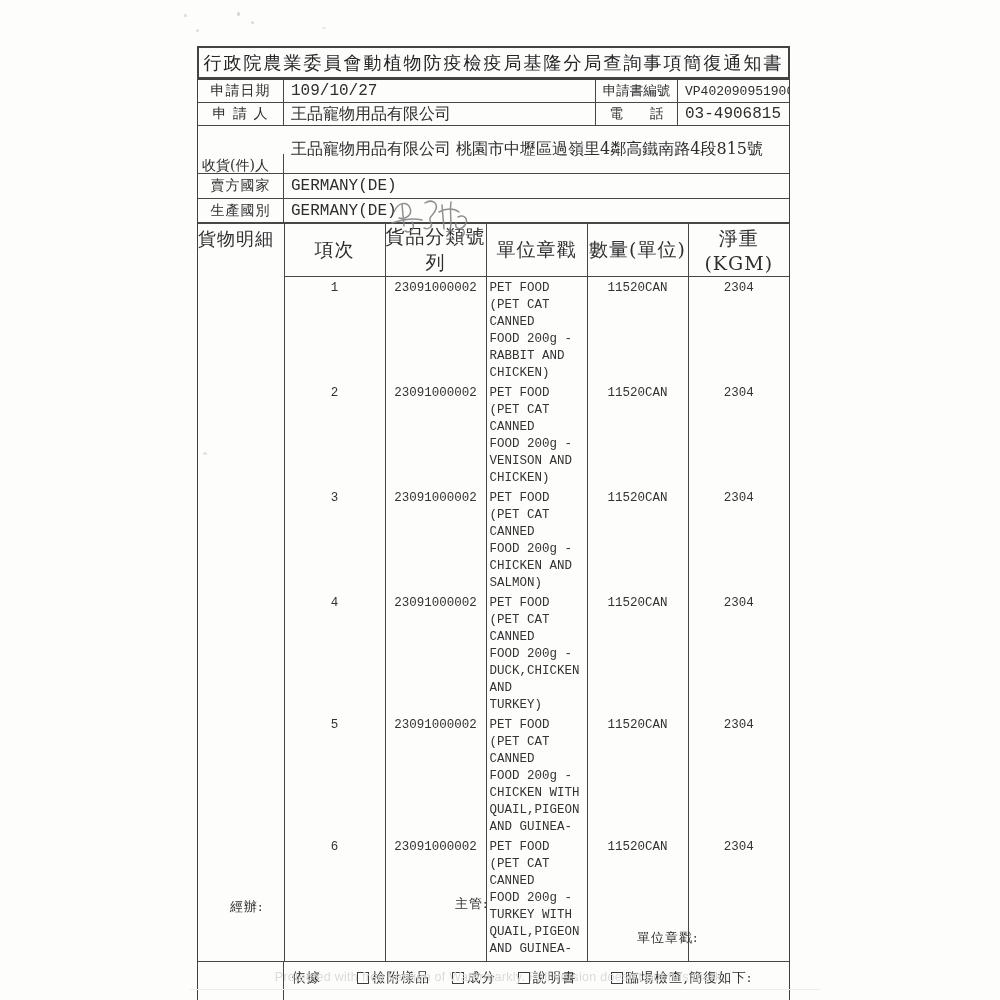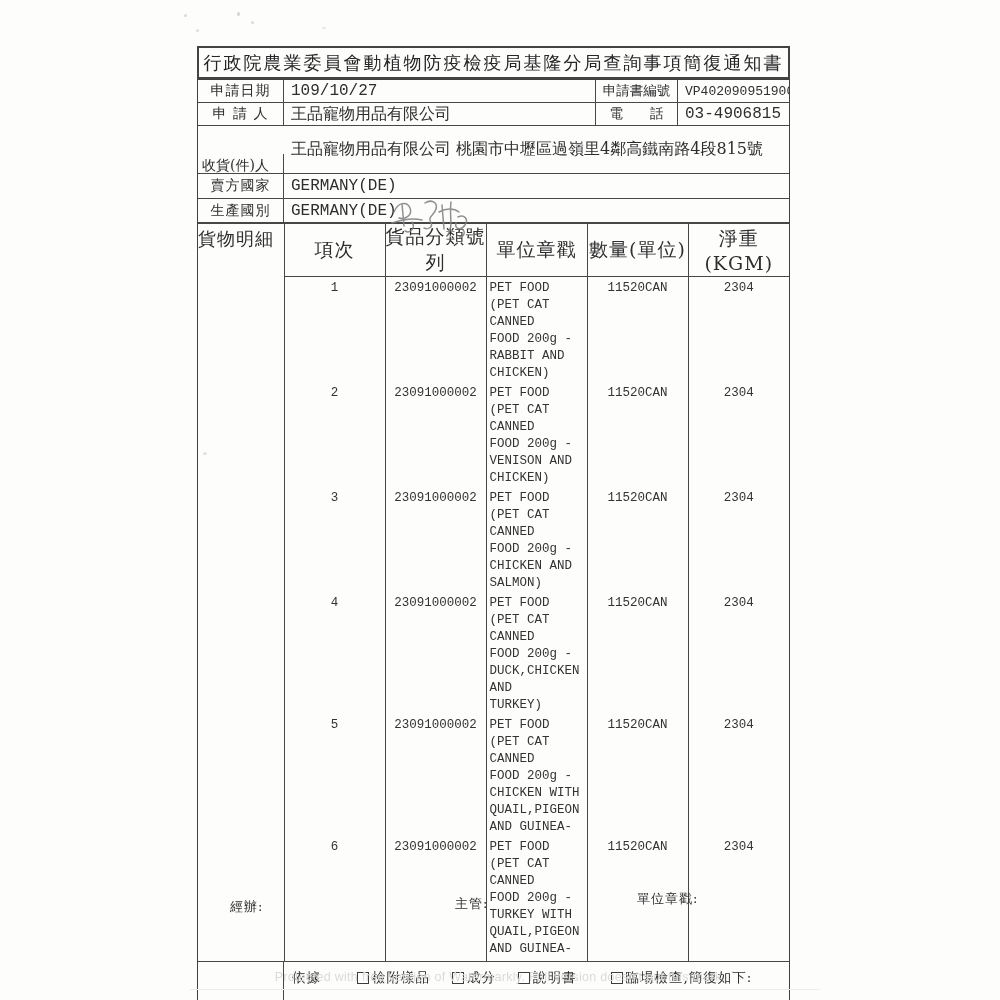--- a/index.html
+++ b/index.html
@@ -233,16 +233,16 @@
     <path d="M14,8 L16,30 M24,26 C28,32 22,38 17,35"></path>
     <path d="M37,7 C43,3 50,6 48,13 C46,20 39,20 43,27 C45,31 40,34 36,32"></path>
     <path d="M54,9 L56,33 M51,16 C58,12 66,12 71,16"></path>
     <path d="M63,6 C61,20 66,32 59,40"></path>
     <path d="M70,21 C76,18 81,23 77,29 C73,35 66,33 68,27 M74,33 C78,36 76,41 71,41"></path>
   </g>
 </svg>
 
 <span class="footer-label" style="left:230px;top:898px">經辦:</span>
 <span class="footer-label" style="left:455px;top:895px">主管:</span>
-<span class="footer-label" style="left:637px;top:890px">單位章戳:</span>
+<span class="footer-label" style="left:637px;top:929px">單位章戳:</span>
 
 <div class="watermark">Protected with free version of Watermarkly. Full version doesn't put this mark.</div>
 <div class="bottom-edge"></div>
 
 </body></html>

